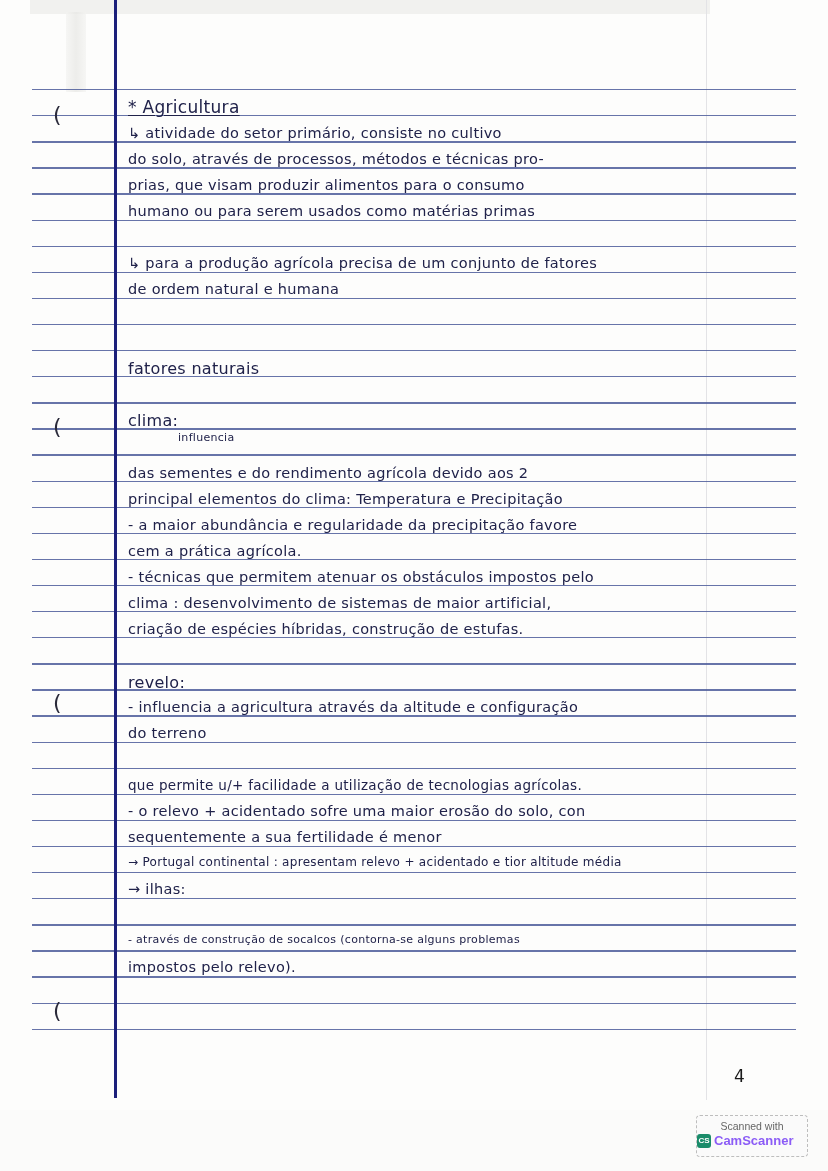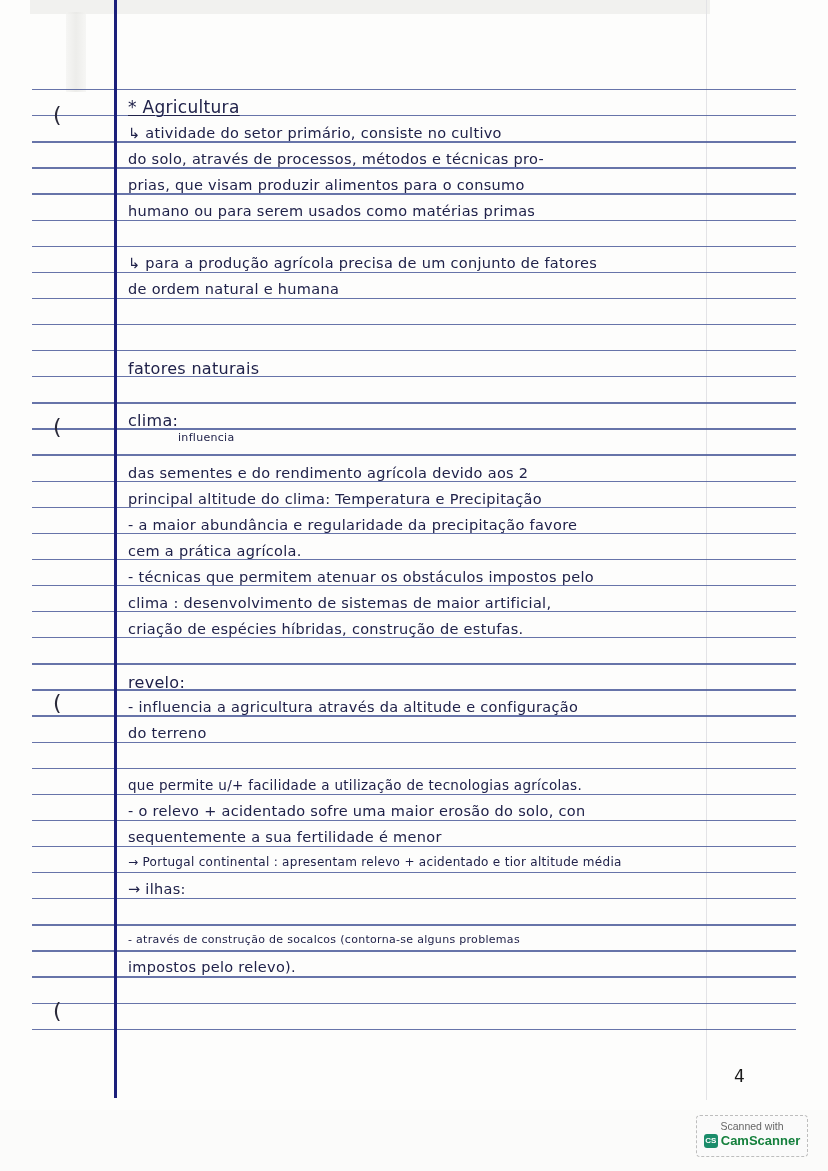--- a/index.html
+++ b/index.html
@@ -12,23 +12,23 @@
   .margin-line { position:absolute; left:114px; top:0; width:3px; height:1098px; background:#1b1f7a; }
   .right-guide { position:absolute; left:706px; top:0; width:1px; height:1100px; background:#e3e3e6; }
   .ring { position:absolute; left:53px; font-family:"DejaVu Sans", sans-serif; font-size:22px; color:#2a2a3a; line-height:1; }
   .hw { position:absolute; left:128px; font-family:"DejaVu Sans", sans-serif; font-size:14.5px; color:#20224a; white-space:nowrap; letter-spacing:0.3px; }
   .hw.title { font-size:17px; text-decoration:underline; text-underline-offset:2px; }
   .hw.heading { font-size:16px; }
   .hw.sup { font-size:11px; left:178px; }
   .page-num { position:absolute; left:734px; top:1066px; font-size:17px; color:#1a1a1a; font-family:"DejaVu Sans", sans-serif; }
   .badge { position:absolute; left:696px; top:1115px; width:110px; height:40px; border:1px dashed #bdbdbd; border-radius:4px; background:#fafafa; text-align:center; }
   .badge .l1 { font-size:10.5px; color:#666; margin-top:4px; font-family:"Liberation Sans", sans-serif; }
-  .badge .l2 { display:flex; align-items:center; justify-content:center; gap:3px; margin-top:1px; }
+  .badge .l2 { display:flex; align-items:center; justify-content:flex-start; gap:3px; margin-top:1px; }
   .badge .logo { width:14px; height:14px; background:#1a8c6a; border-radius:3px; color:#fff; font-size:8px; font-weight:bold; line-height:14px; font-family:"Liberation Sans", sans-serif; }
-  .badge .brand { font-size:13px; color:#15803d; font-weight:bold; font-family:"Liberation Sans", sans-serif; }
+  .badge .brand { font-size:13px; color:#8b5cf6; font-weight:bold; font-family:"Liberation Sans", sans-serif; }
 </style>
 </head>
 <body>
 
 <div class="page">
   <div class="top-strip"></div>
   <div class="fold"></div>
   <div class="right-guide"></div>
   <div id="rules">
       <div class="ruled-line" style="top: 89px;"></div>
@@ -81,21 +81,21 @@
   <div class="hw" style="top:125px">↳ atividade do setor primário, consiste no cultivo</div>
   <div class="hw" style="top:151px">do solo, através de processos, métodos e técnicas pro-</div>
   <div class="hw" style="top:177px">prias, que visam produzir alimentos para o consumo</div>
   <div class="hw" style="top:203px">humano ou para serem usados como matérias primas</div>
   <div class="hw" style="top:255px">↳ para a produção agrícola precisa de um conjunto de fatores</div>
   <div class="hw" style="top:281px">de ordem natural e humana</div>
   <div class="hw heading" style="top:359px">fatores naturais</div>
   <div class="hw heading" style="top:411px">clima:</div>
   <div class="hw sup" style="top:431px">influencia</div>
   <div class="hw" style="top:465px">das sementes e do rendimento agrícola devido aos 2</div>
-  <div class="hw" style="top:491px">principal altitude do clima: Temperatura e Precipitação</div>
+  <div class="hw" style="top:491px">principal elementos do clima: Temperatura e Precipitação</div>
   <div class="hw" style="top:517px">- a maior abundância e regularidade da precipitação favore</div>
   <div class="hw" style="top:543px">cem a prática agrícola.</div>
   <div class="hw" style="top:569px">- técnicas que permitem atenuar os obstáculos impostos pelo</div>
   <div class="hw" style="top:595px">clima : desenvolvimento de sistemas de maior artificial,</div>
   <div class="hw" style="top:621px">criação de espécies híbridas, construção de estufas.</div>
   <div class="hw heading" style="top:673px">revelo:</div>
   <div class="hw" style="top:699px">- influencia a agricultura através da altitude e configuração</div>
   <div class="hw" style="top:725px">do terreno</div>
   <div class="hw" style="top:777px; font-size:13.5px">que permite u/+ facilidade a utilização de tecnologias agrícolas.</div>
   <div class="hw" style="top:803px">- o relevo + acidentado sofre uma maior erosão do solo, con</div>

